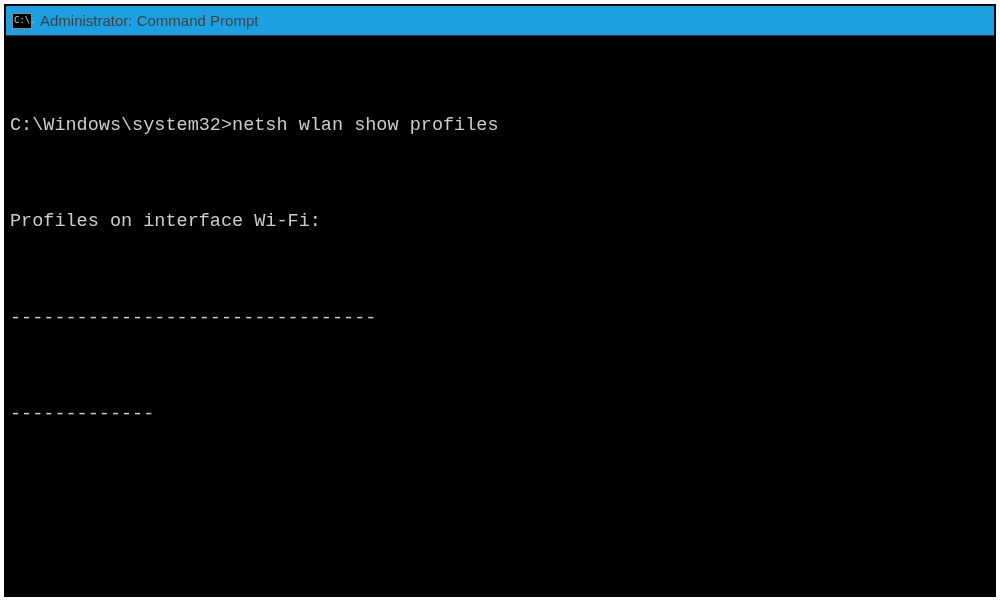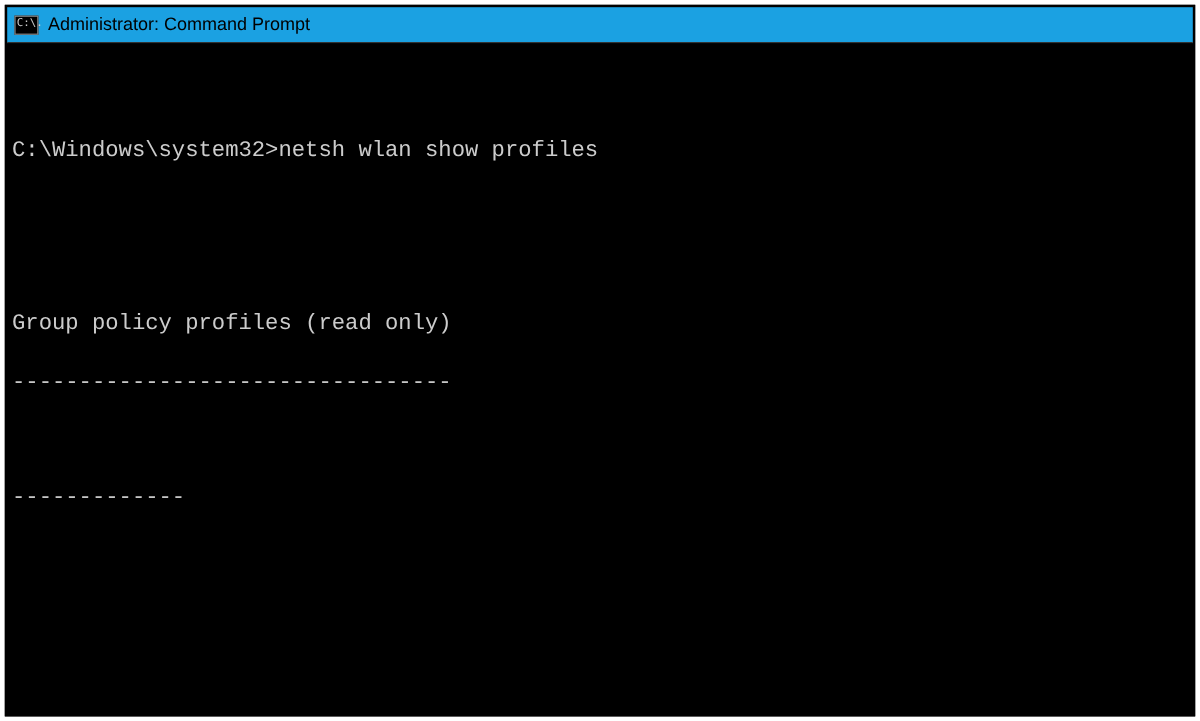--- a/index.html
+++ b/index.html
@@ -40,21 +40,21 @@
       display: flex;
       align-items: center;
       justify-content: flex-start;
       padding-left: 1px;
       font-size: 9px;
       color: #ccc;
       font-family: 'Consolas', monospace;
       line-height: 1;
     }
     .title-text {
-      color: #000000;
+      color: #404040;
       font-family: 'Segoe UI', Tahoma, sans-serif;
       font-size: 15px;
       font-weight: 400;
     }
     .terminal {
       flex: 1;
       background: #000;
       color: #ccc;
       padding: 6px 4px;
       font-size: 18.5px;
@@ -78,22 +78,22 @@
 
 <div class="window">
   <div class="titlebar">
     <div class="cmd-icon">C:\.</div>
     <div class="title-text">Administrator: Command Prompt</div>
   </div>
   <div class="terminal">
 <span class="terminal-line"> </span>
 <span class="terminal-line"><span class="prompt-path">C:\Windows\system32&gt;</span><span class="command">netsh wlan show profiles</span></span>
 <span class="terminal-line"> </span>
+<span class="terminal-line">Profiles on interface Wi-Fi:</span>
 <span class="terminal-line"> </span>
-<span class="terminal-line">Group policy profiles (read only)</span>
 <span class="terminal-line">---------------------------------</span>
 <span class="terminal-line"> </span>
 <span class="terminal-line">-------------</span>
 
 
 
 
 
 
 

